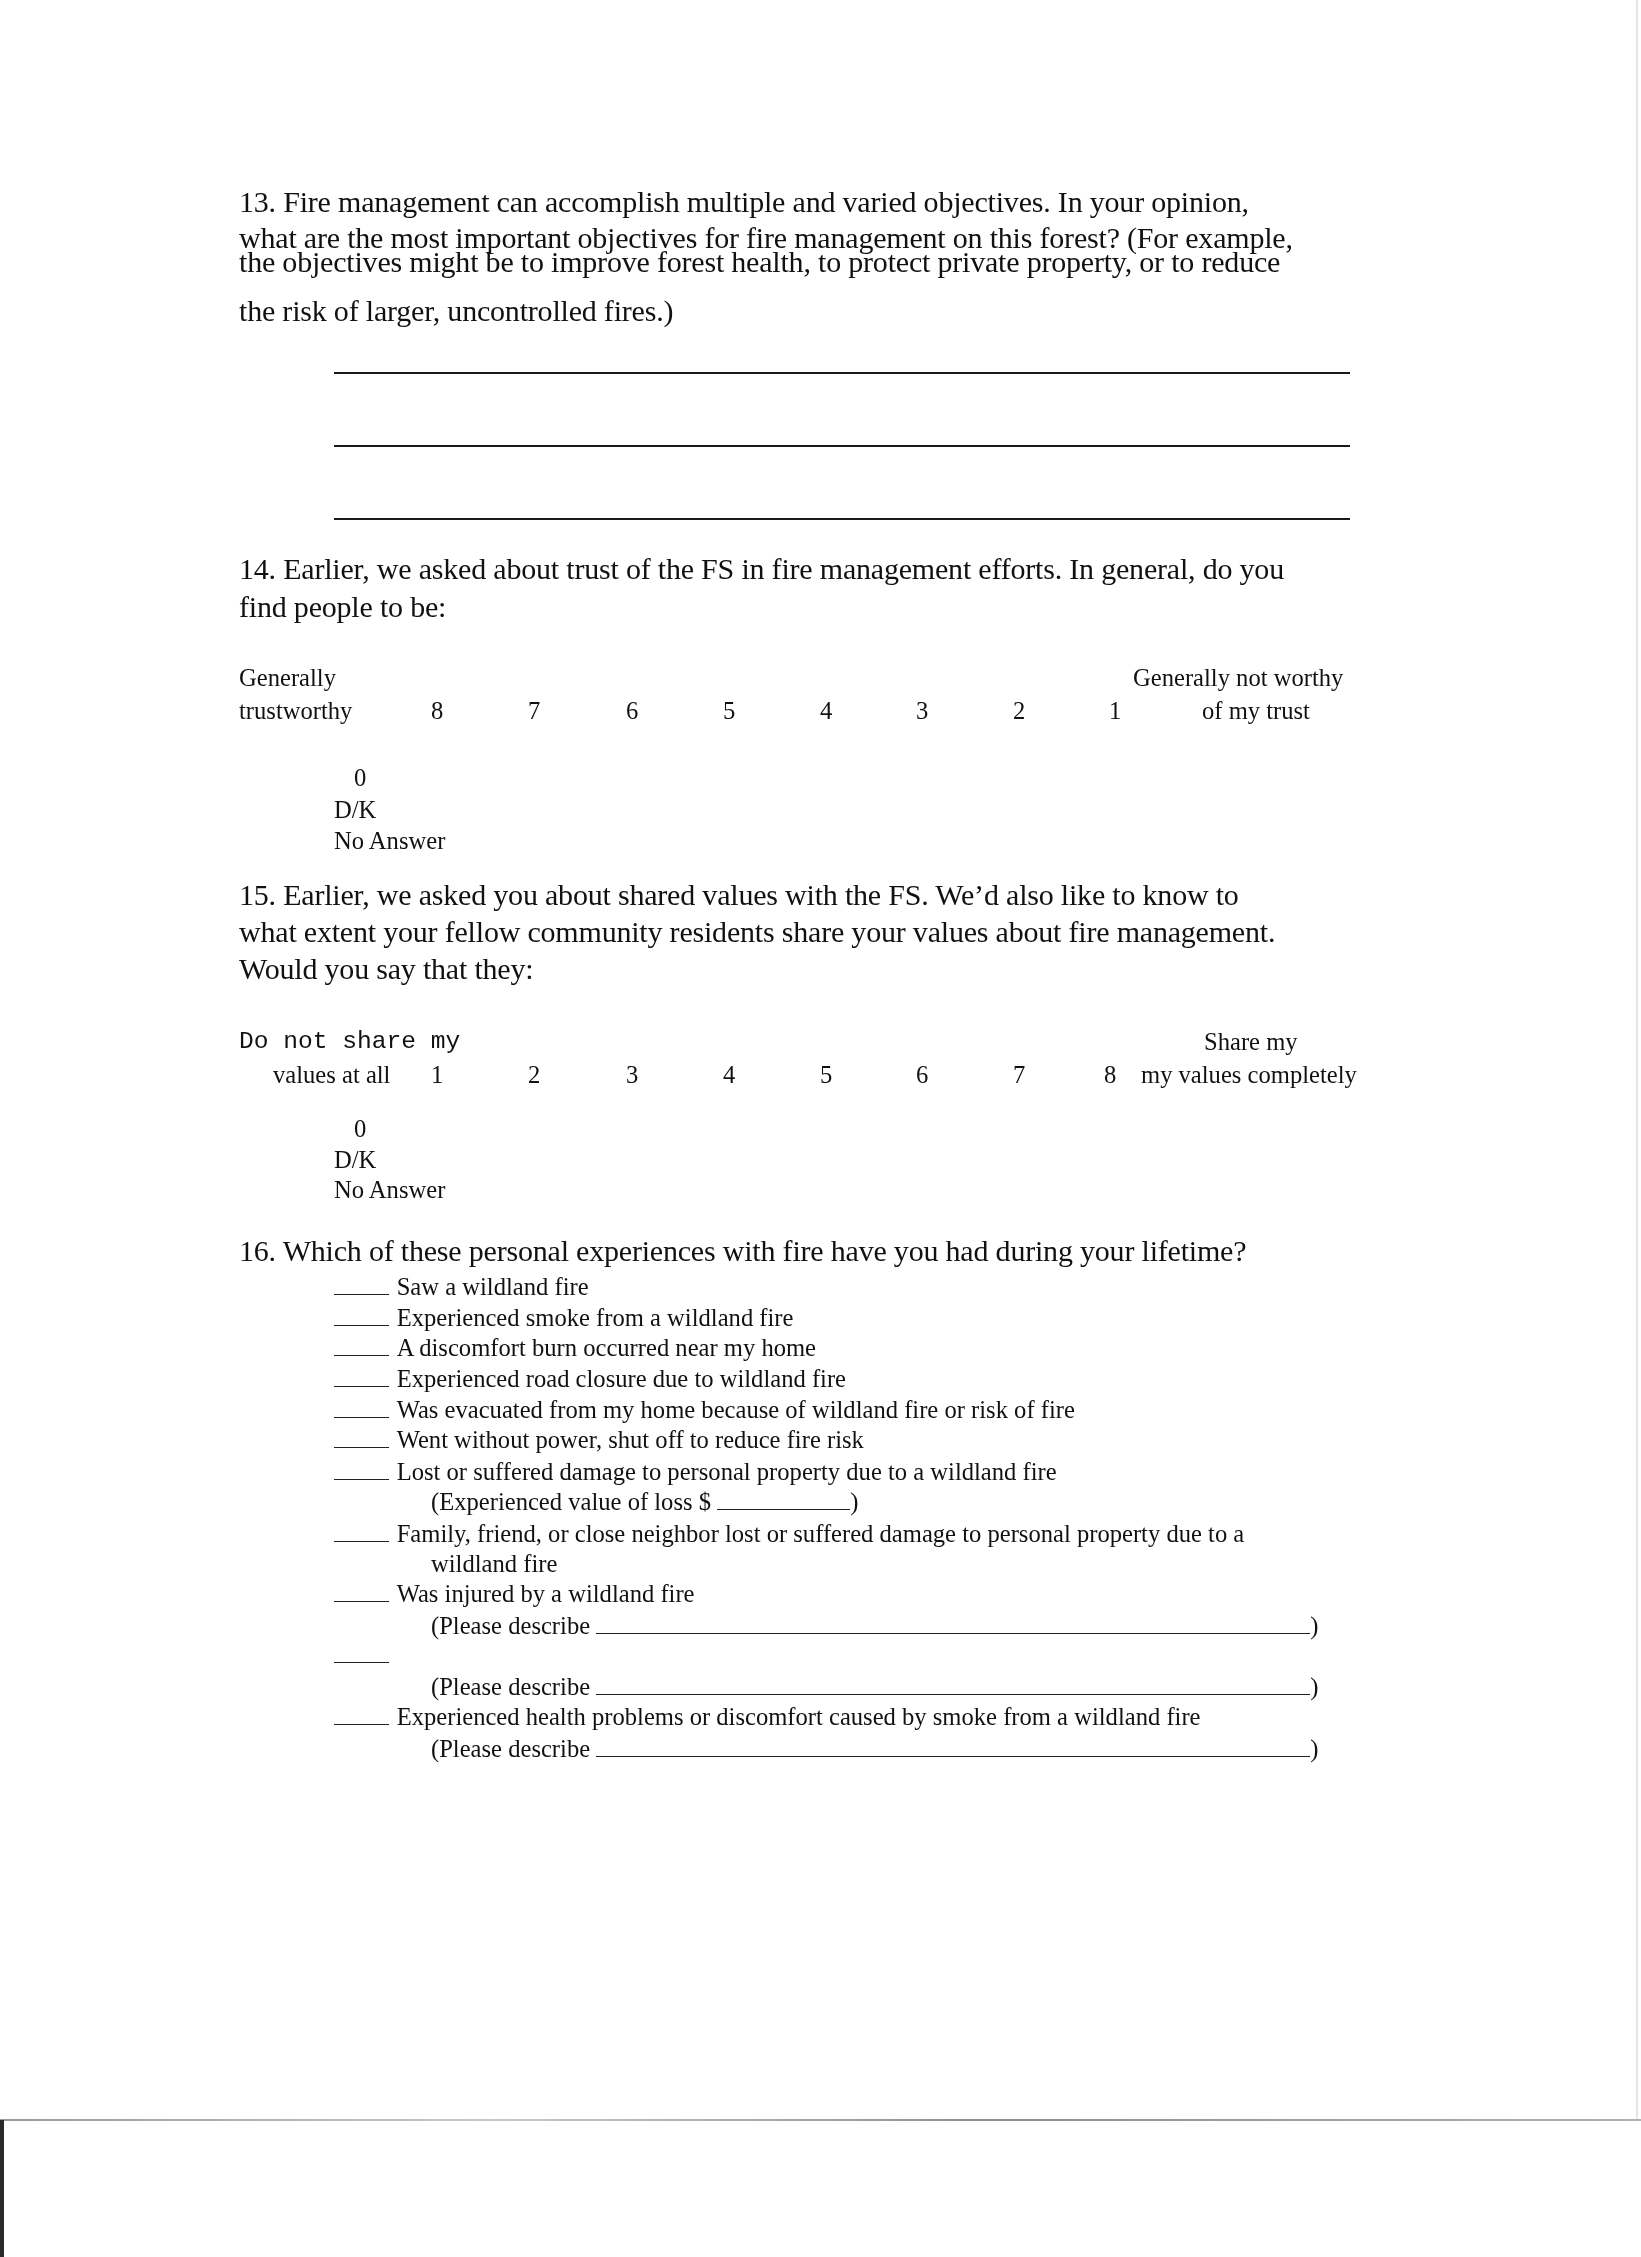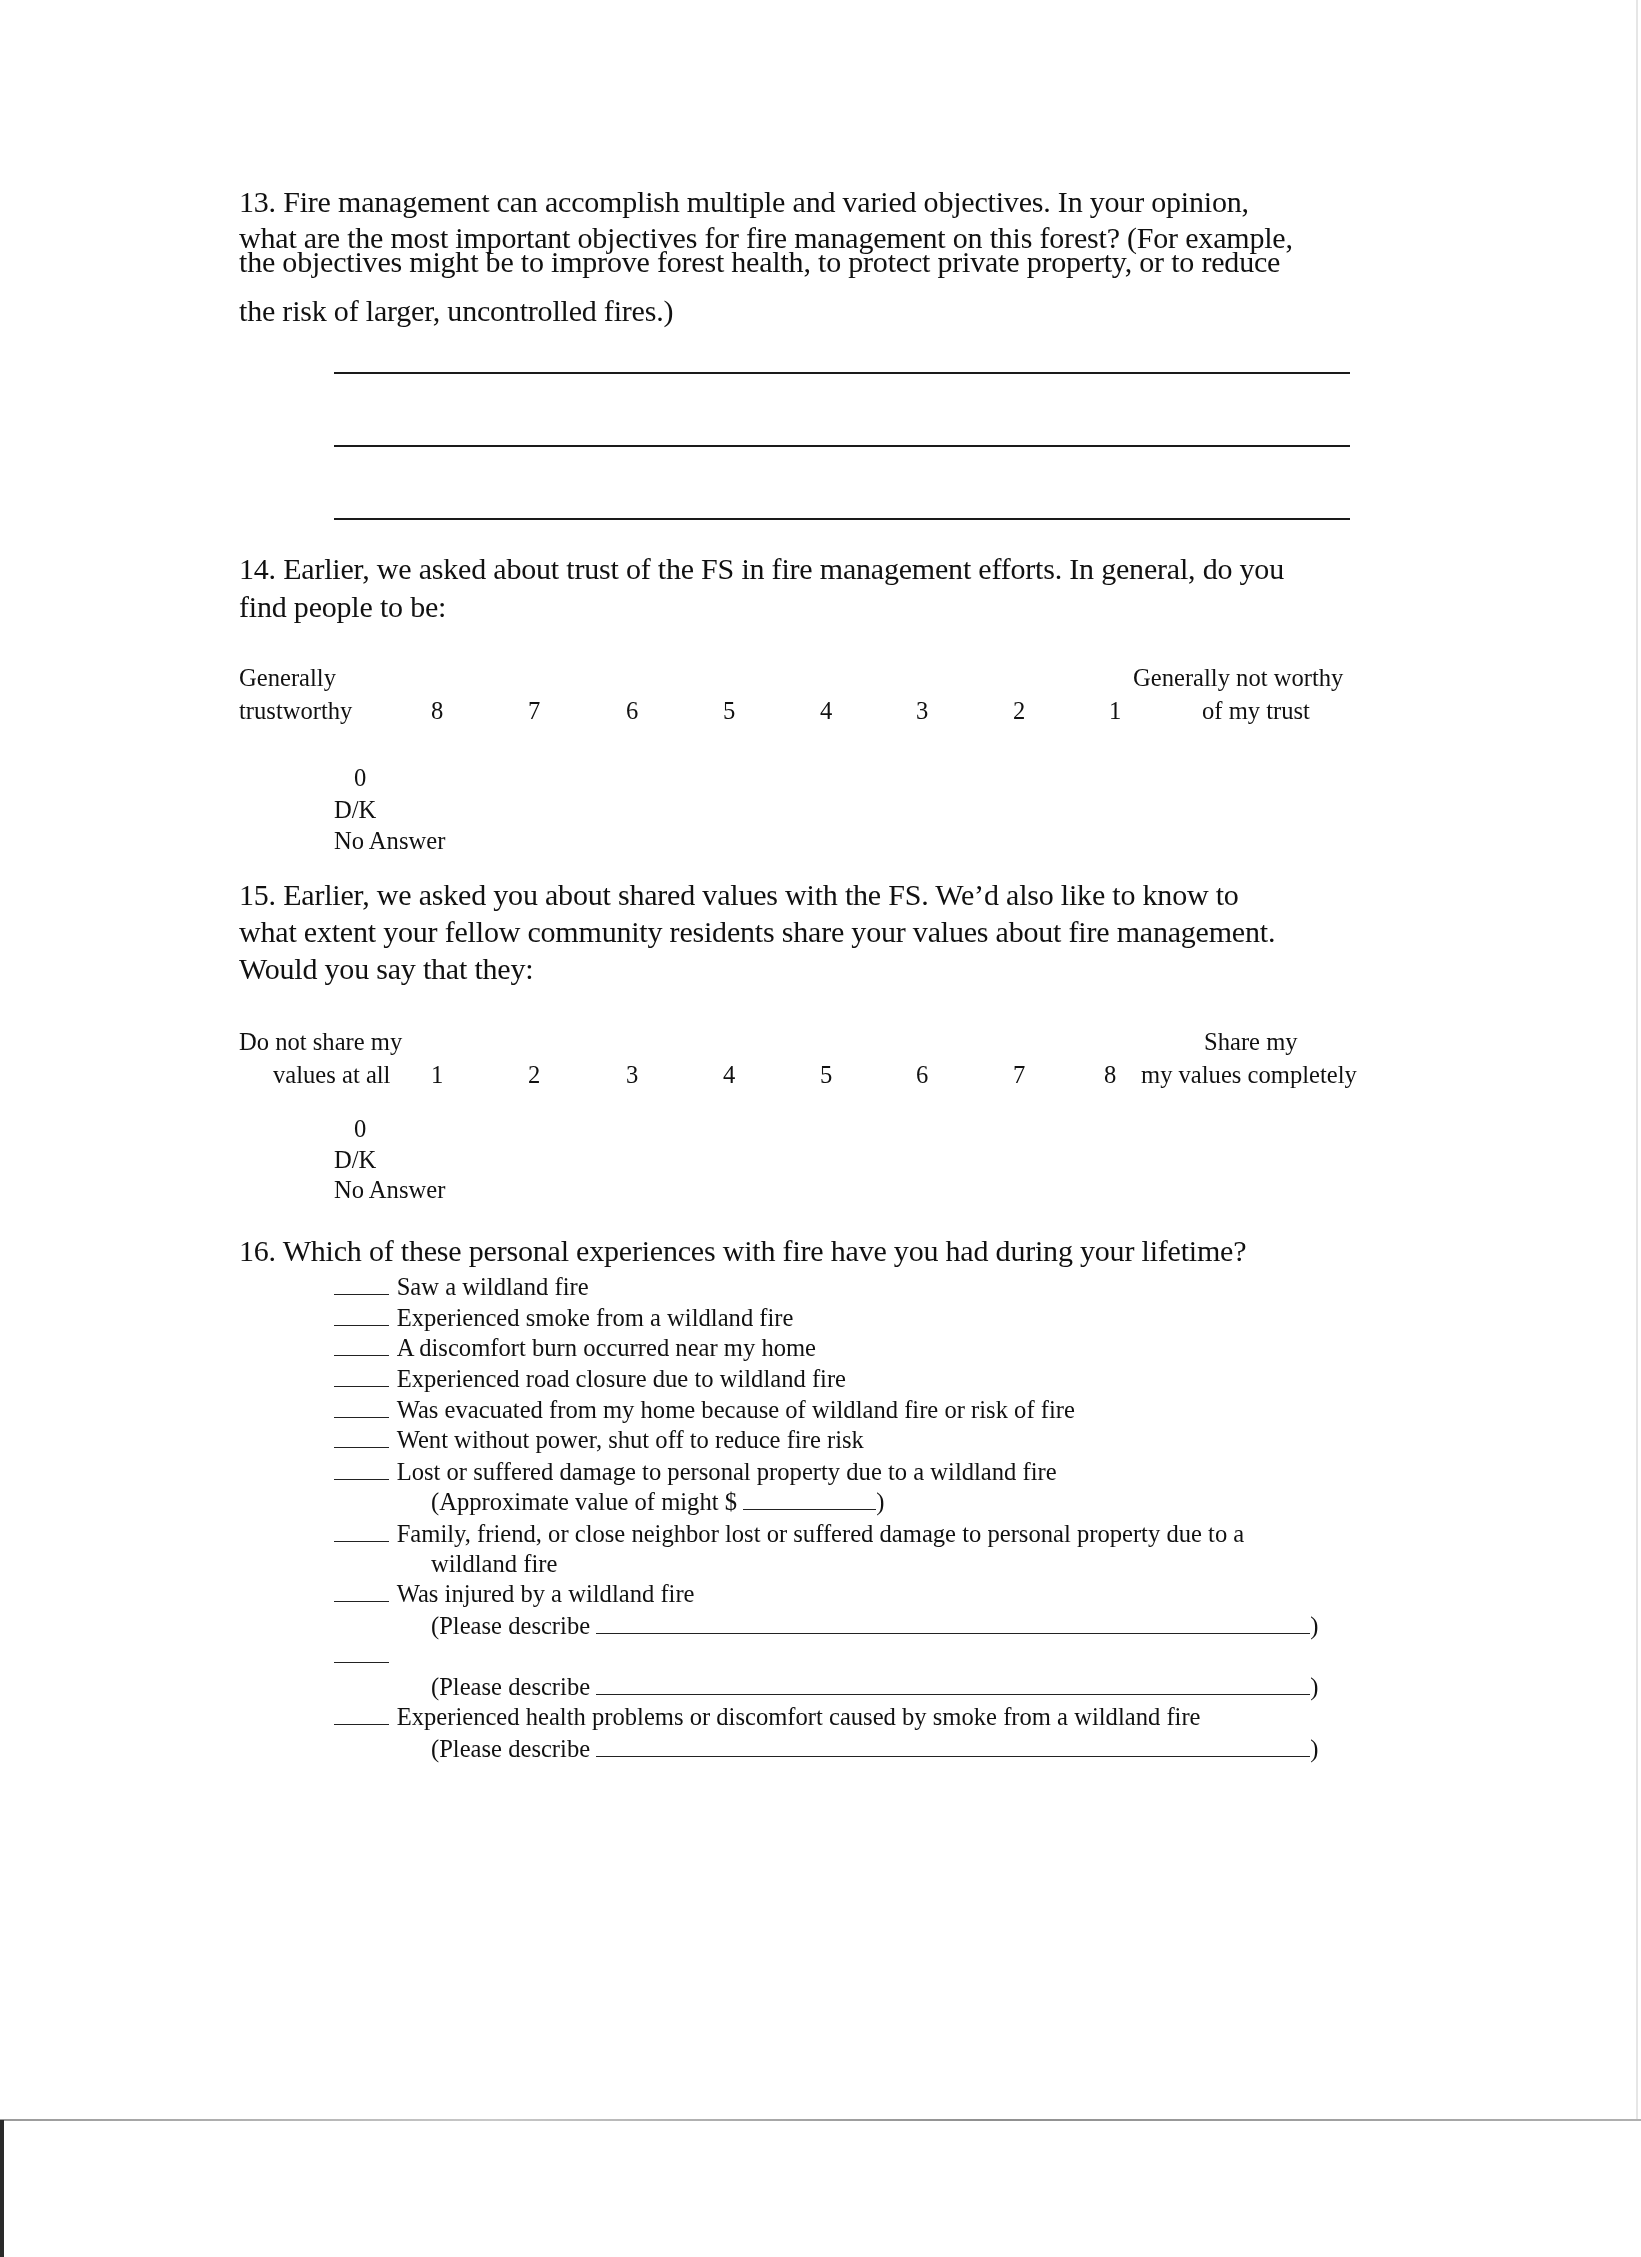--- a/index.html
+++ b/index.html
@@ -48,21 +48,21 @@
   <div class="abs s" style="left:354px; top:762px;">0</div>
   <div class="abs s" style="left:334px; top:794px;">D/K</div>
   <div class="abs s" style="left:334px; top:825px;">No Answer</div>
 </div>
 
 <div>
   <div class="abs q" style="left:239px; top:877px;">15. Earlier, we asked you about shared values with the FS. We’d also like to know to</div>
   <div class="abs q" style="left:239px; top:914px;">what extent your fellow community residents share your values about fire management.</div>
   <div class="abs q" style="left:239px; top:951px;">Would you say that they:</div>
 
-  <div class="abs s" style="left:239px; top:1026px;">Do not share my</div>
+  <div class="abs s" style="left:239px; top:1026px;font-family:Liberation Mono, monospace;">Do not share my</div>
   <div class="abs s" style="left:239px; top:1059px;margin-left:34px;">values at all</div>
   <div class="abs s" style="left:431px; top:1059px;">1</div>
   <div class="abs s" style="left:528px; top:1059px;">2</div>
   <div class="abs s" style="left:626px; top:1059px;">3</div>
   <div class="abs s" style="left:723px; top:1059px;">4</div>
   <div class="abs s" style="left:820px; top:1059px;">5</div>
   <div class="abs s" style="left:916px; top:1059px;">6</div>
   <div class="abs s" style="left:1013px; top:1059px;">7</div>
   <div class="abs s" style="left:1104px; top:1059px;">8</div>
   <div class="abs s" style="left:1204px; top:1026px;">Share my</div>
@@ -91,21 +91,21 @@
   <div class="abs s" style="left:334px; top:1394px;">
     <span class="blank"></span><span>Was evacuated from my home because of wildland fire or risk of fire</span>
   </div>
   <div class="abs s" style="left:334px; top:1424px;">
     <span class="blank"></span><span>Went without power, shut off to reduce fire risk</span>
   </div>
   <div class="abs s" style="left:334px; top:1456px;">
     <span class="blank"></span><span>Lost or suffered damage to personal property due to a wildland fire</span>
   </div>
   <div class="abs s" style="left:431px; top:1486px;">
-    <span>(Approximate value of might $</span>
+    <span>(Experienced value of loss $</span>
     <span class="fill" style="width:133px;"></span><span>)</span>
   </div>
   <div class="abs s" style="left:334px; top:1518px;">
     <span class="blank"></span><span>Family, friend, or close neighbor lost or suffered damage to personal property due to a</span>
   </div>
   <div class="abs s" style="left:431px; top:1548px;">wildland fire</div>
 
   <div class="abs s" style="left:334px; top:1578px;">
     <span class="blank"></span><span>Was injured by a wildland fire</span>
   </div>

